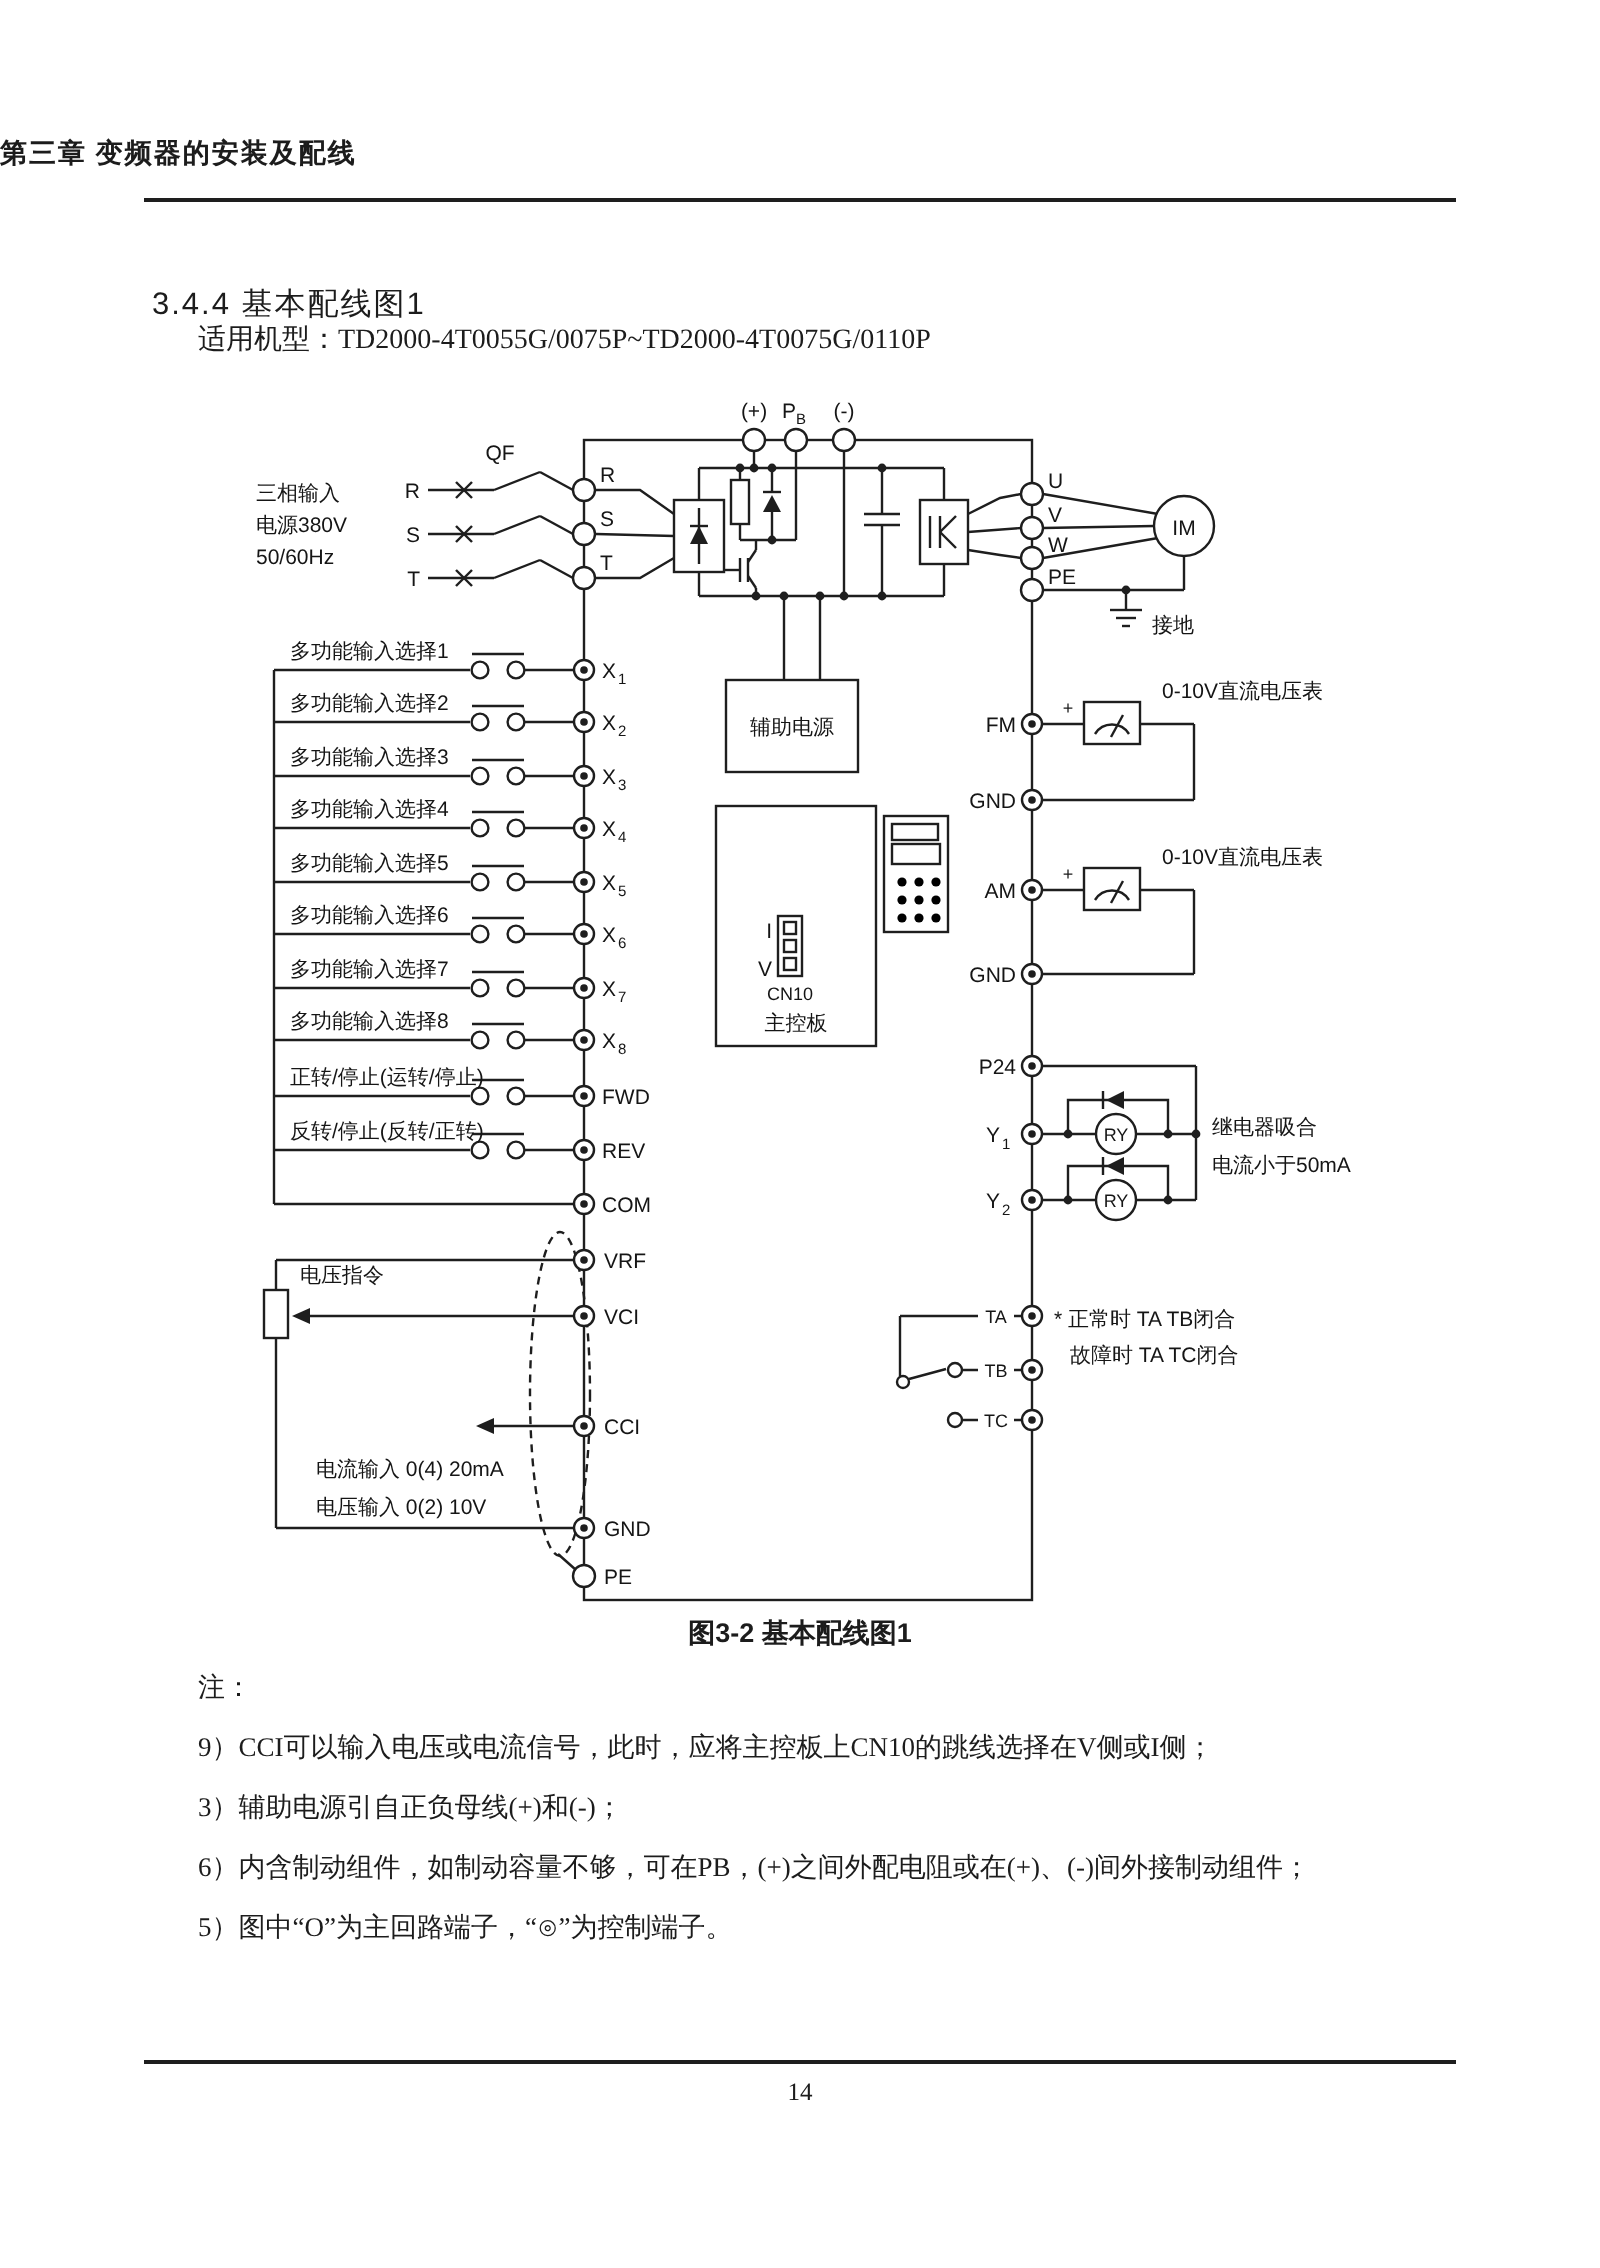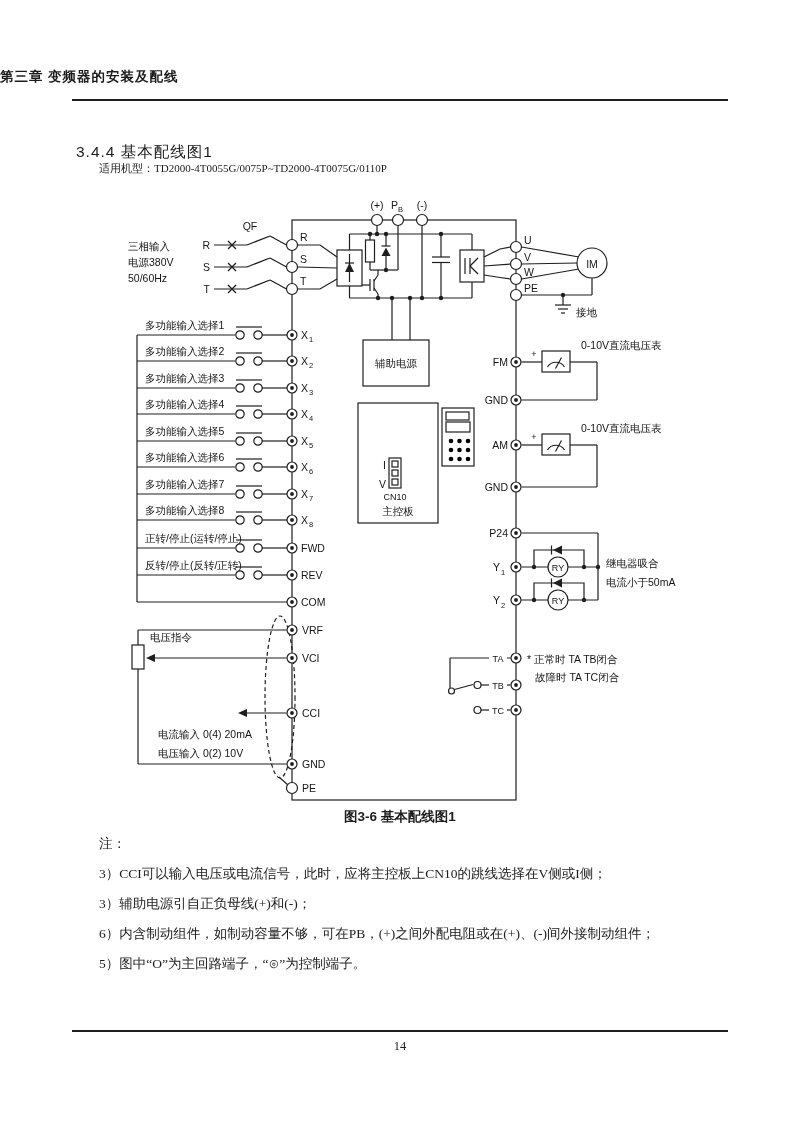--- a/index.html
+++ b/index.html
@@ -5,21 +5,21 @@
   html,body{margin:0;padding:0;background:#e8e8e8;}
   .page{position:relative;width:800px;height:1134px;background:#ffffff;margin:0 auto;
         font-family:"Liberation Serif",serif;color:#1c1c1c;overflow:hidden;}
   .header{position:absolute;top:68px;left:0;width:100%;
           font-size:13.5px;font-weight:bold;letter-spacing:1px;}
   .rule{position:absolute;left:72px;right:72px;height:2px;background:#1e1e1e;}
   .rule-top{top:99px;}
   .rule-bottom{top:1030px;}
   .section-title{position:absolute;left:76px;top:130px;font-size:15.5px;font-weight:normal;
           font-family:"Liberation Sans",sans-serif;letter-spacing:1px;margin-top:12px;}
-  .model-line{position:absolute;left:99px;top:161px;font-size:11px;}
+  .model-line{position:absolute;left:99px;top:161px;font-size:14px;}
   .diagram{position:absolute;left:105px;top:190px;}
   .caption{position:absolute;top:808px;left:0;width:100%;text-align:center;
           font-size:13.5px;font-weight:bold;font-family:"Liberation Sans",sans-serif;}
   .notes{position:absolute;left:99px;top:836px;font-size:13.5px;line-height:15px;}
   .notes-label{margin-bottom:15px;}
   .note{margin:0 0 15px 0;}
   .page-num{position:absolute;top:1039px;left:0;width:100%;text-align:center;font-size:12.5px;}
   svg text{font-family:"Liberation Sans",sans-serif;fill:#151515;font-size:10.5px;}
   svg text.sub{font-size:7.5px;}
   svg text.sm{font-size:9px;}
@@ -417,25 +417,25 @@
       <text x="498" y="688.5" text-anchor="middle" class="sm">TB</text>
       <text x="498" y="713.5" text-anchor="middle" class="sm">TC</text>
       <use href="#ct" transform="translate(516,658)"></use>
       <use href="#ct" transform="translate(516,685)"></use>
       <use href="#ct" transform="translate(516,710)"></use>
       <text x="527" y="663" class="cn">* 正常时  TA   TB闭合</text>
       <text x="535" y="681" class="cn">故障时  TA   TC闭合</text>
     </g>
   </svg>
 
-  <div class="caption">图3-6  基本配线图1</div>
+  <div class="caption">图3-2  基本配线图1</div>
 
   <div class="notes">
     <div class="notes-label">注：</div>
-    <p class="note">3）CCI可以输入电压或电流信号，此时，应将主控板上CN10的跳线选择在V侧或I侧；</p>
+    <p class="note">9）CCI可以输入电压或电流信号，此时，应将主控板上CN10的跳线选择在V侧或I侧；</p>
     <p class="note">3）辅助电源引自正负母线(+)和(-)；</p>
     <p class="note">6）内含制动组件，如制动容量不够，可在PB，(+)之间外配电阻或在(+)、(-)间外接制动组件；</p>
     <p class="note">5）图中“O”为主回路端子，“⊙”为控制端子。</p>
   </div>
 
   <div class="rule rule-bottom"></div>
   <div class="page-num">14</div>
 
 </div>
 

